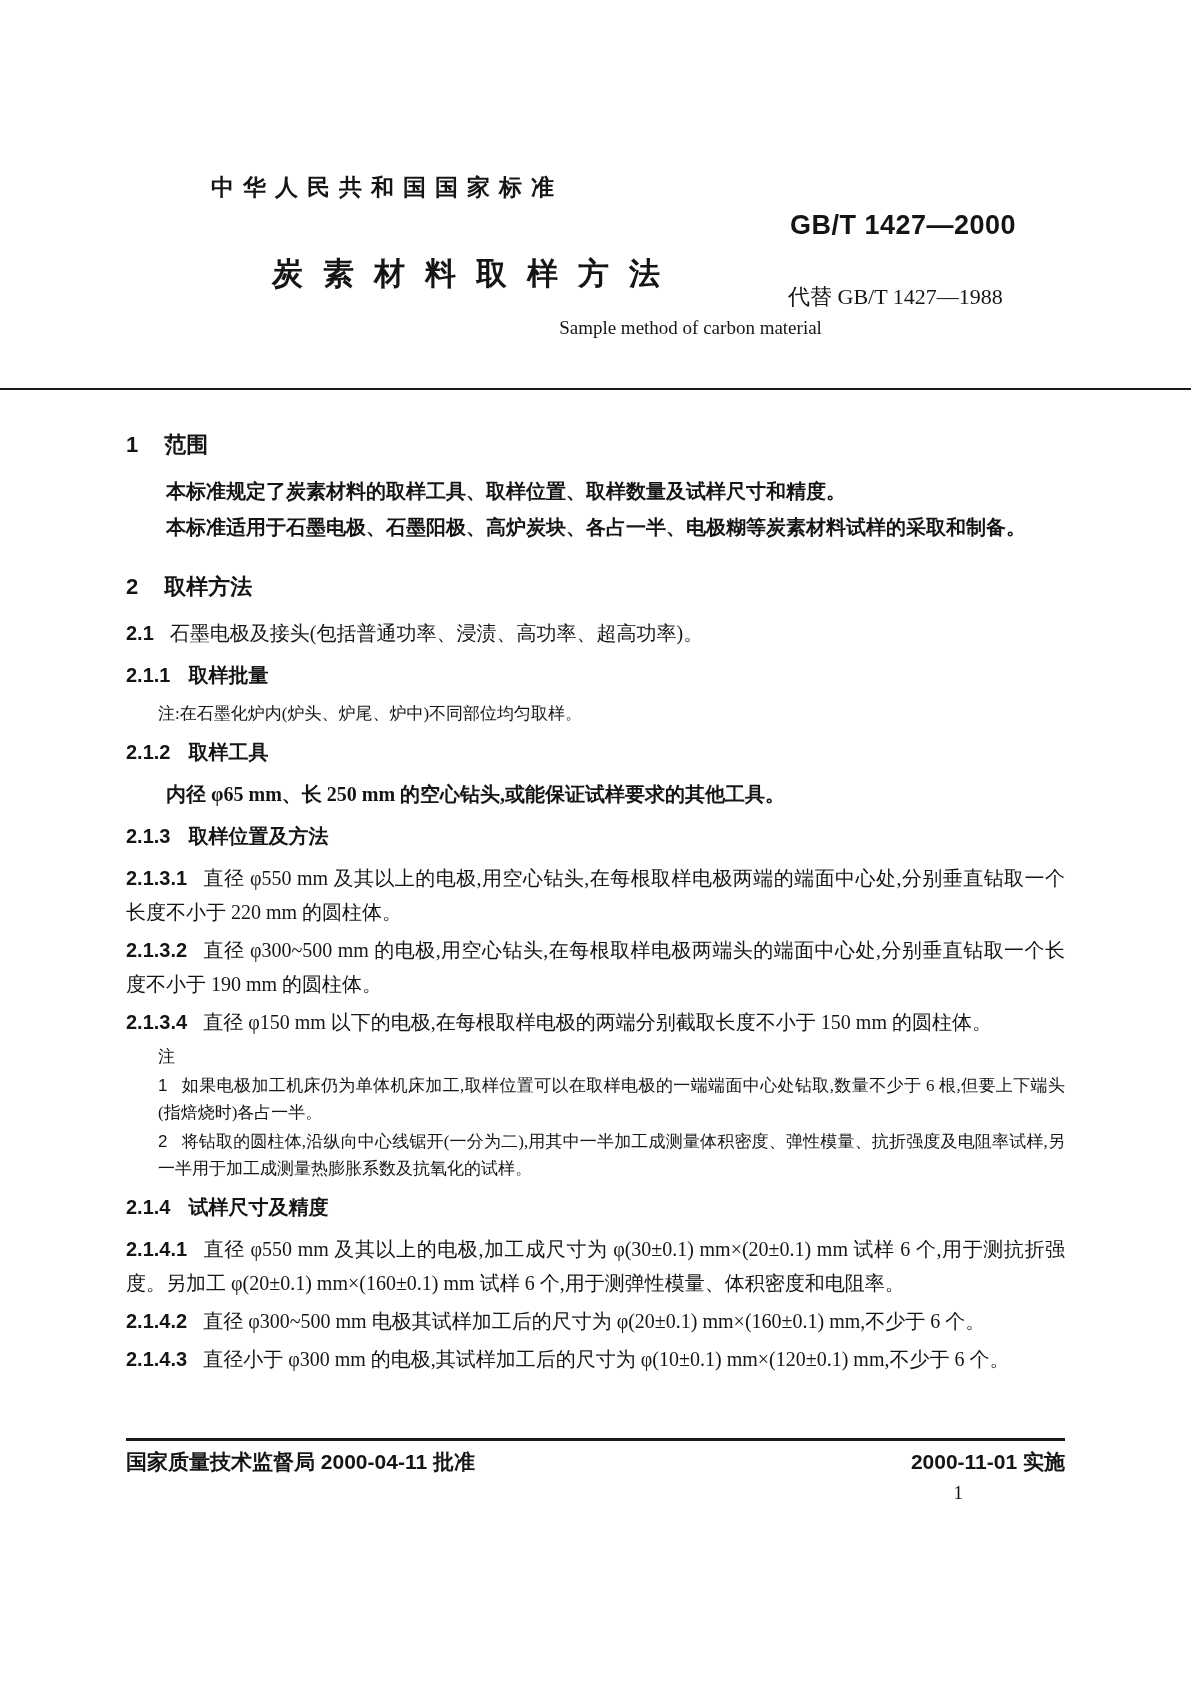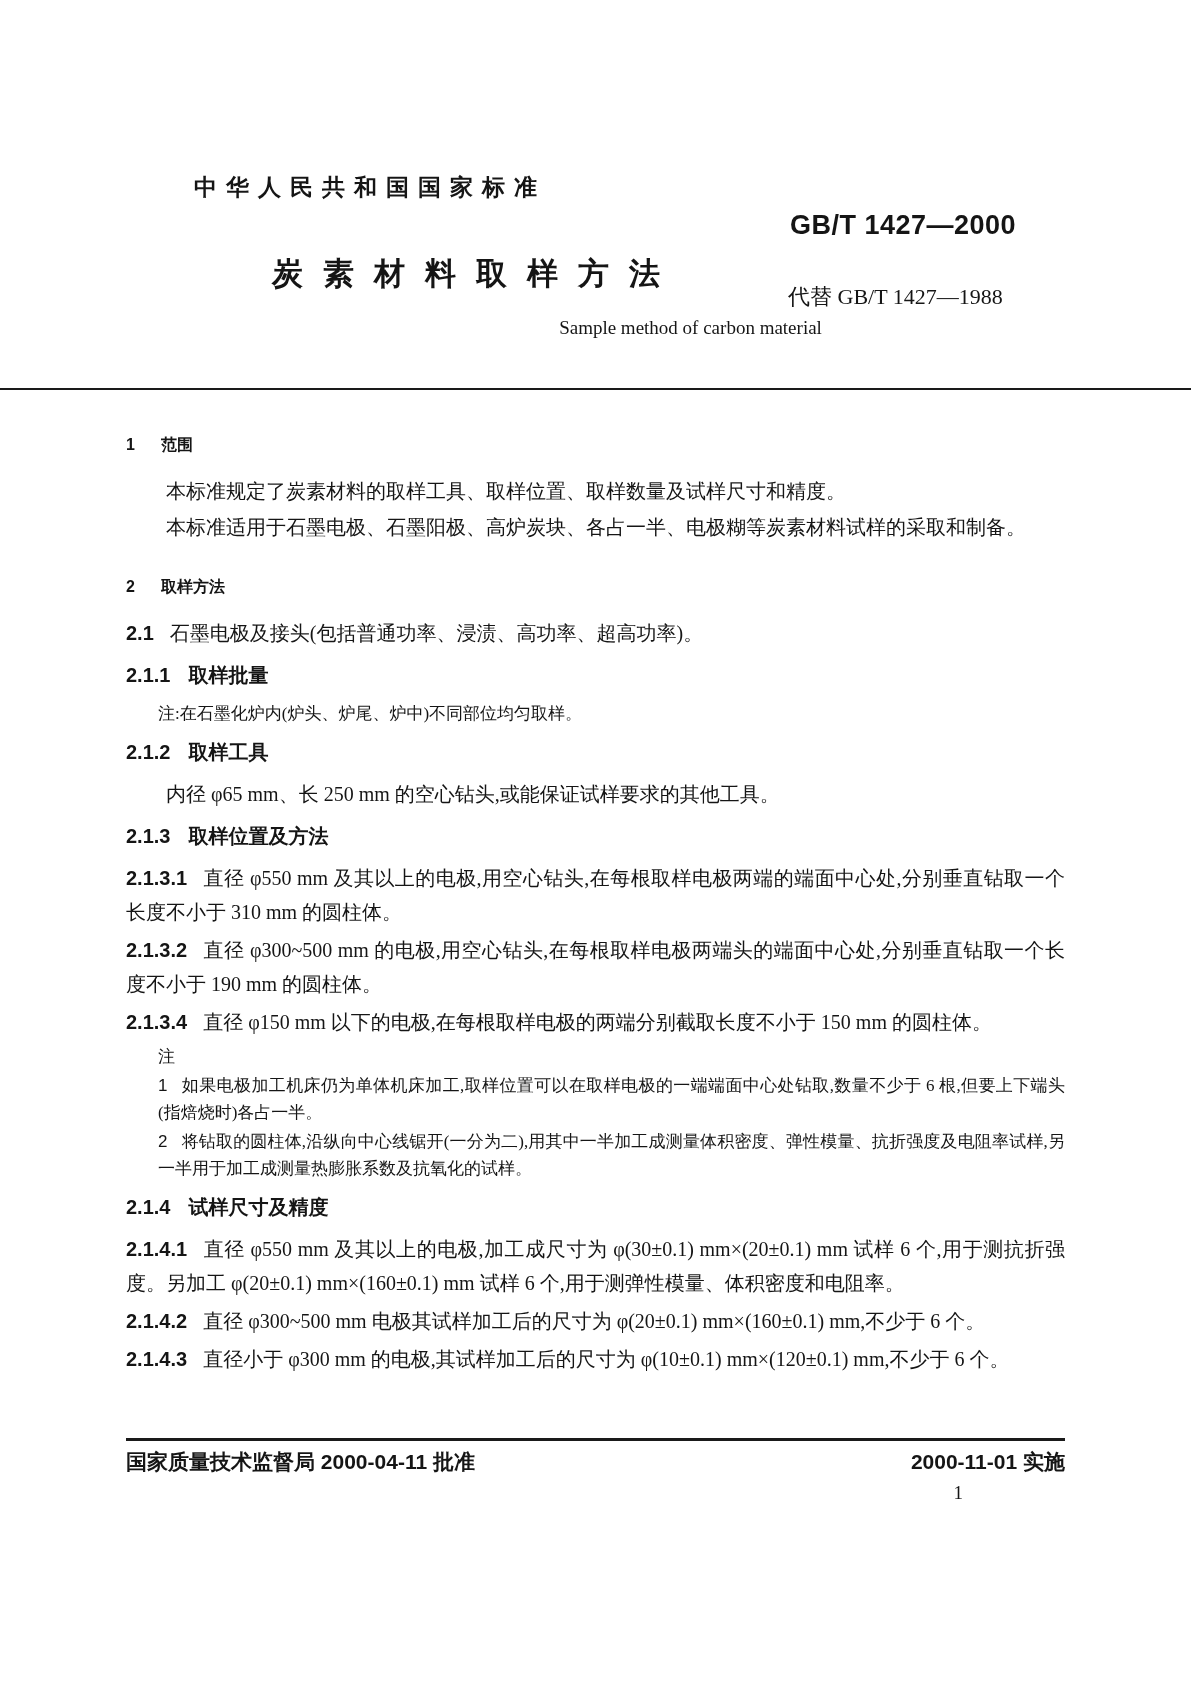--- a/index.html
+++ b/index.html
@@ -19,21 +19,21 @@
     border-bottom:2px solid #1a1a1a;
     height:216px;
     box-sizing:content-box;
     position:relative;
   }
   .std-name {
     font-family:Liberation Serif, serif;
     font-weight:700;
     font-size:23px;
     letter-spacing:9px;
-    margin-left:68px;
+    margin-left:85px;
   }
   .std-number {
     position:absolute;
     left:790px; top:210px;
     font-family:"Liberation Sans","DejaVu Sans",sans-serif;
     font-weight:700;
     font-size:27px;
     letter-spacing:0.5px;
   }
   .doc-title {
@@ -58,33 +58,33 @@
   
   .doc-body {
     padding:38px 126px 0 126px;
     font-size:20px;
     line-height:34px;
     text-align:justify;
   }
   .sec-head {
     font-family:"Liberation Sans","DejaVu Sans",sans-serif;
     font-weight:700;
-    font-size:16px;
+    font-size:22px;
     margin:26px 0 12px 0;
   }
   .sec-head.first { margin-top:0; }
   .sec-head .num { margin-right:26px; }
   .clause-head {
     font-family:"Liberation Sans","DejaVu Sans",sans-serif;
     font-weight:700;
     font-size:20px;
     margin:8px 0;
   }
   .clause-head .num { margin-right:18px; }
-  .para { margin:2px 0; }
+  .para { margin:2px 0;font-weight:bold; }
   .para.indent { text-indent:2em; }
   .clause { margin:4px 0; }
   .cnum {
     font-family:"Liberation Sans","DejaVu Sans",sans-serif;
     font-weight:700;
     margin-right:16px;
   }
   .notes-label {
     font-size:17px;
     line-height:27px;
@@ -145,21 +145,21 @@
     <p class="clause"><span class="cnum">2.1</span><span>石墨电极及接头(包括普通功率、浸渍、高功率、超高功率)。</span></p>
 
     <h3 class="clause-head"><span class="num">2.1.1</span><span>取样批量</span></h3>
     <p class="note">注:在石墨化炉内(炉头、炉尾、炉中)不同部位均匀取样。</p>
 
     <h3 class="clause-head"><span class="num">2.1.2</span><span>取样工具</span></h3>
     <p class="para indent">内径 φ65 mm、长 250 mm 的空心钻头,或能保证试样要求的其他工具。</p>
 
     <h3 class="clause-head"><span class="num">2.1.3</span><span>取样位置及方法</span></h3>
 
-    <p class="clause"><span class="cnum">2.1.3.1</span><span>直径 φ550 mm 及其以上的电极,用空心钻头,在每根取样电极两端的端面中心处,分别垂直钻取一个长度不小于 310 mm 的圆柱体。</span></p>
+    <p class="clause"><span class="cnum">2.1.3.1</span><span>直径 φ550 mm 及其以上的电极,用空心钻头,在每根取样电极两端的端面中心处,分别垂直钻取一个长度不小于 220 mm 的圆柱体。</span></p>
     <p class="clause"><span class="cnum">2.1.3.2</span><span>直径 φ300~500 mm 的电极,用空心钻头,在每根取样电极两端头的端面中心处,分别垂直钻取一个长度不小于 190 mm 的圆柱体。</span></p>
     <p class="clause"><span class="cnum">2.1.3.4</span><span>直径 φ150 mm 以下的电极,在每根取样电极的两端分别截取长度不小于 150 mm 的圆柱体。</span></p>
 
     <div class="notes-label">注</div>
     <p class="note"><span class="note-num">1</span><span>如果电极加工机床仍为单体机床加工,取样位置可以在取样电极的一端端面中心处钻取,数量不少于 6 根,但要上下端头(指焙烧时)各占一半。</span></p>
     <p class="note"><span class="note-num">2</span><span>将钻取的圆柱体,沿纵向中心线锯开(一分为二),用其中一半加工成测量体积密度、弹性模量、抗折强度及电阻率试样,另一半用于加工成测量热膨胀系数及抗氧化的试样。</span></p>
 
     <h3 class="clause-head"><span class="num">2.1.4</span><span>试样尺寸及精度</span></h3>
 
     <p class="clause"><span class="cnum">2.1.4.1</span><span>直径 φ550 mm 及其以上的电极,加工成尺寸为 φ(30±0.1) mm×(20±0.1) mm 试样 6 个,用于测抗折强度。另加工 φ(20±0.1) mm×(160±0.1) mm 试样 6 个,用于测弹性模量、体积密度和电阻率。</span></p>

